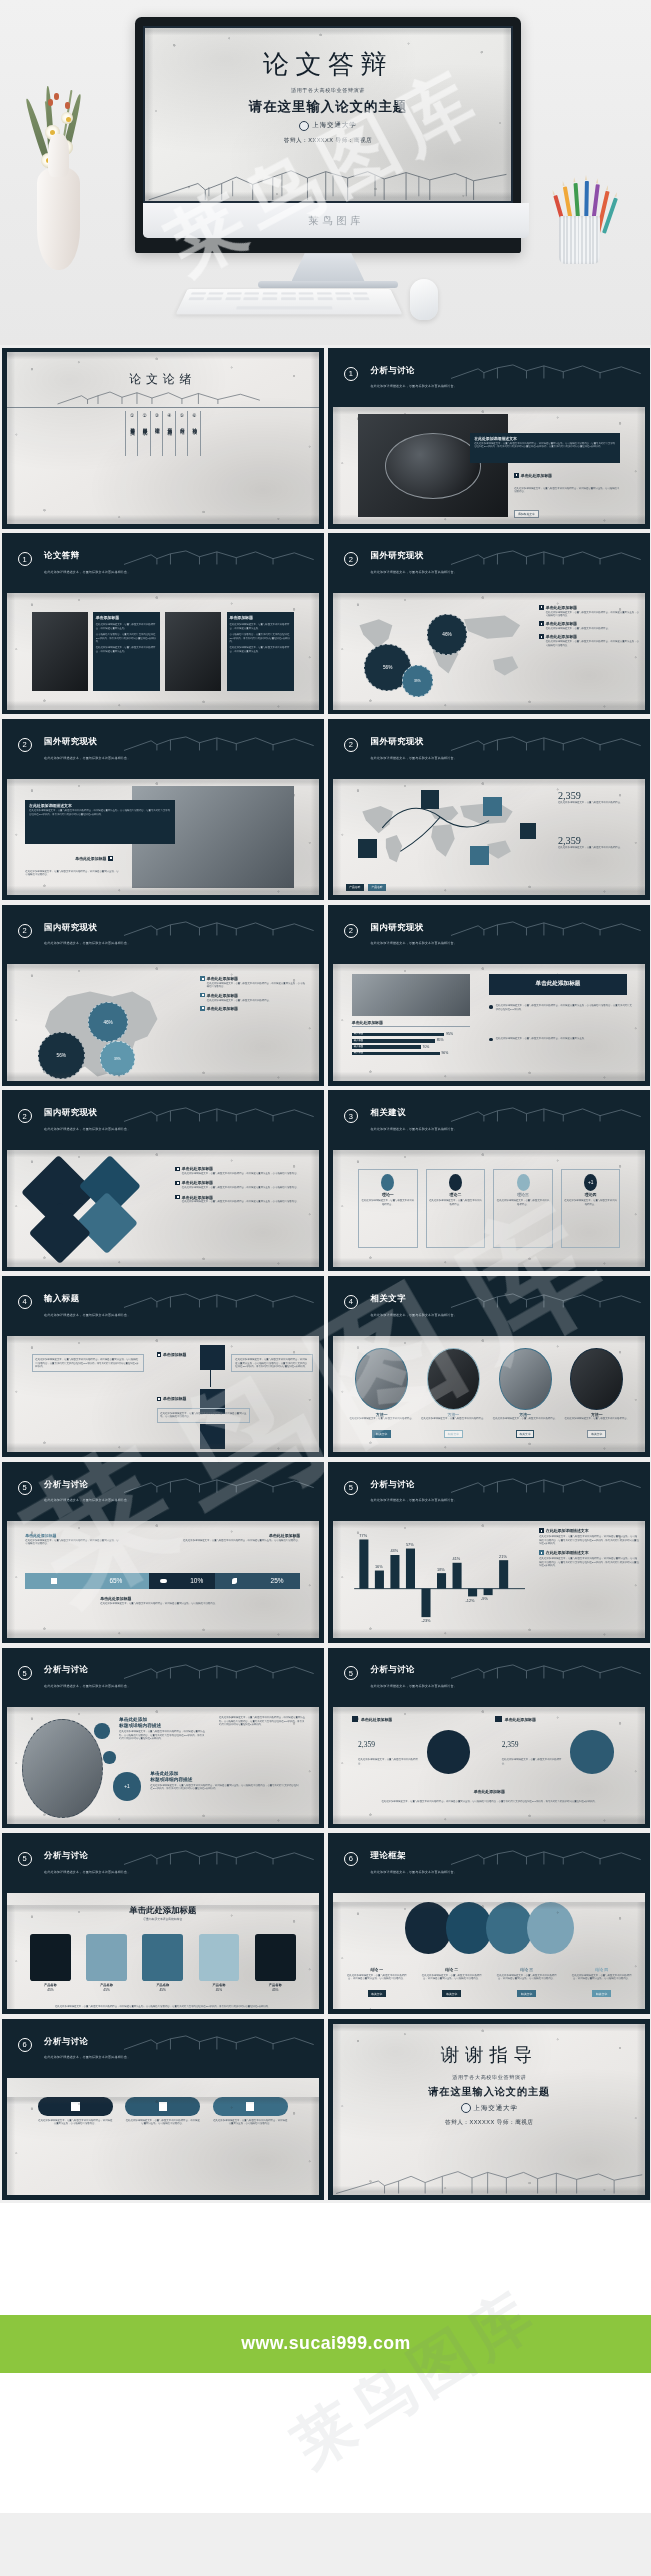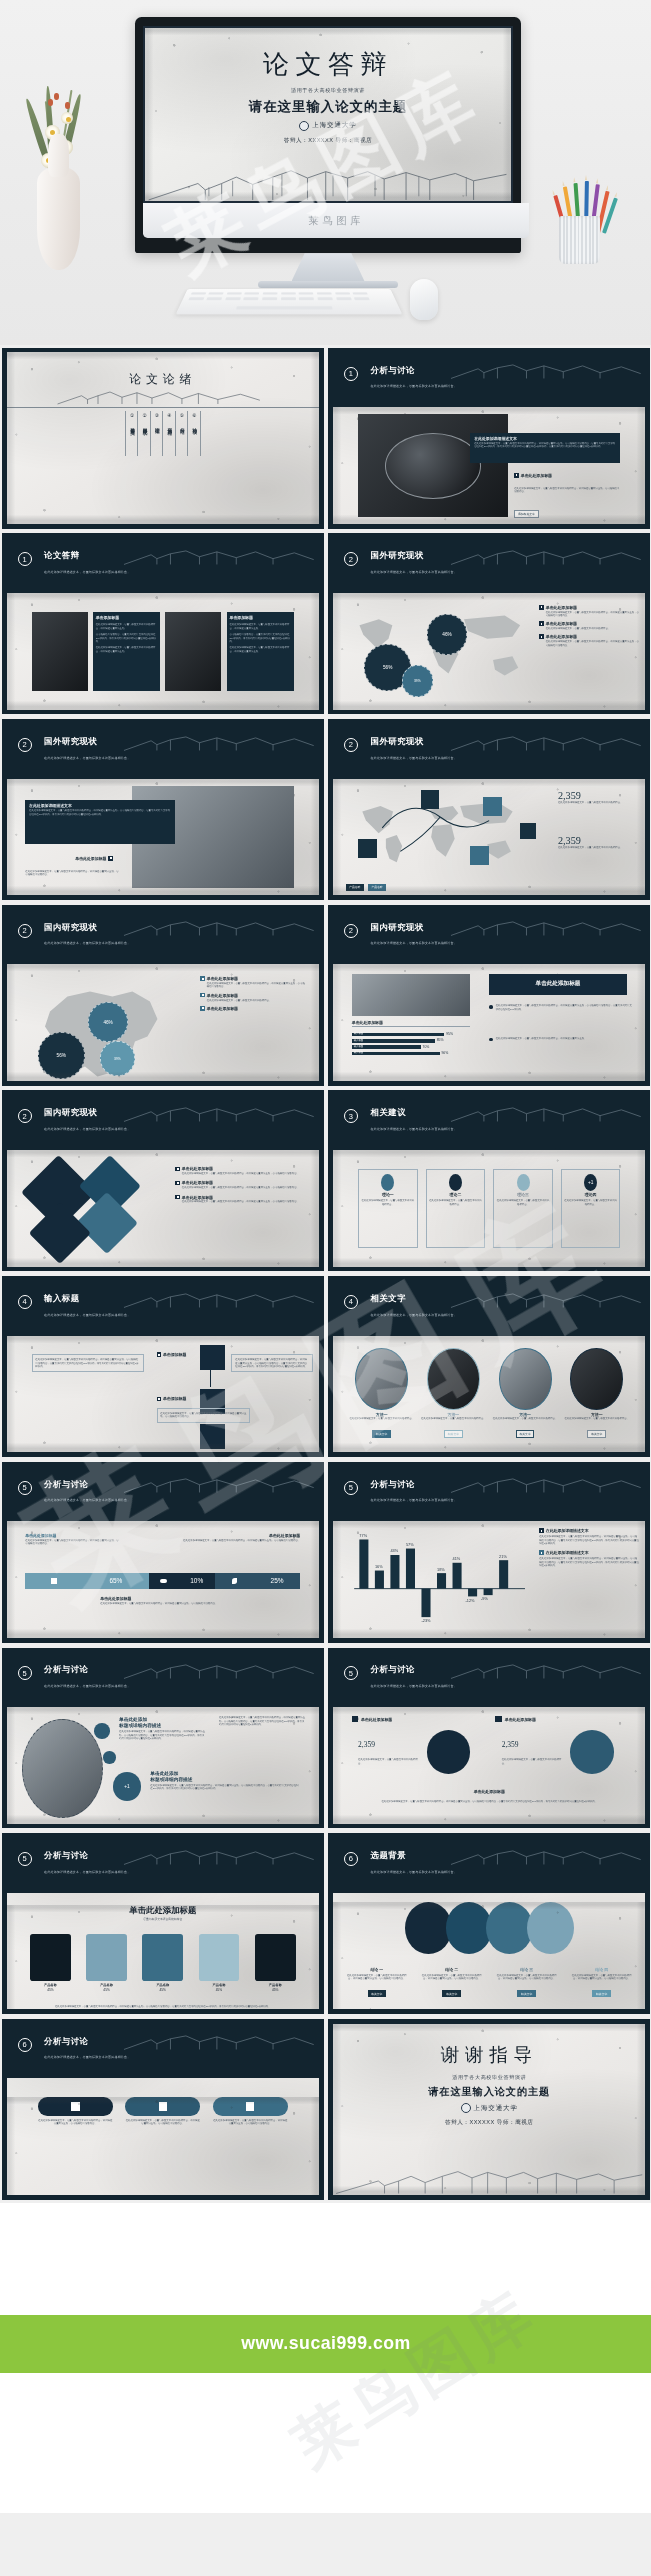--- a/index.html
+++ b/index.html
@@ -1021,21 +1021,21 @@
           </div>
           <div class="tinytext" style="margin:4% 10% 0;text-align:center;">在此处添加详细描述文本，尽量与标题文本语言风格相符合，语言描述尽量简洁生动，尽可能概括出段落内容，尽量每页幻灯片文字内容控制在200字以内，将每页幻灯片的演示时间尽量控制在5分钟以内。</div>
         </div>
       </div>
     </div>
 
     <div class="slide">
       <div class="slide-inner">
         <div class="sl-head">
           <div class="sl-num">6</div>
-          <div class="sl-title">选题背景</div>
+          <div class="sl-title">理论框架</div>
           <div class="sl-sub">在此处添加详细描述文本，尽量与标题文本语言风格相符合。</div>
           <svg class="sl-skyline" viewBox="0 0 200 18">
             <path d="M2 17 L30 7 L36 11 L36 17 M36 11 L50 6 L50 17 M50 6 L66 3 L80 9 L80 17 M80 9 L98 4 L98 17
                      M98 4 L118 10 L118 17 M118 10 L138 4 L156 11 L156 17 M156 11 L178 5 L198 12" fill="none" stroke="#9fb0bc" stroke-width=".8"></path>
           </svg>
           <div class="torn"></div>
         </div>
         <div class="sl-body grit">
           <div style="display:flex;justify-content:center;gap:-2%;margin-top:3%;">
             <div style="width:15%;aspect-ratio:.9;border-radius:50%;background:#14293a;margin-right:-2%;"></div>

